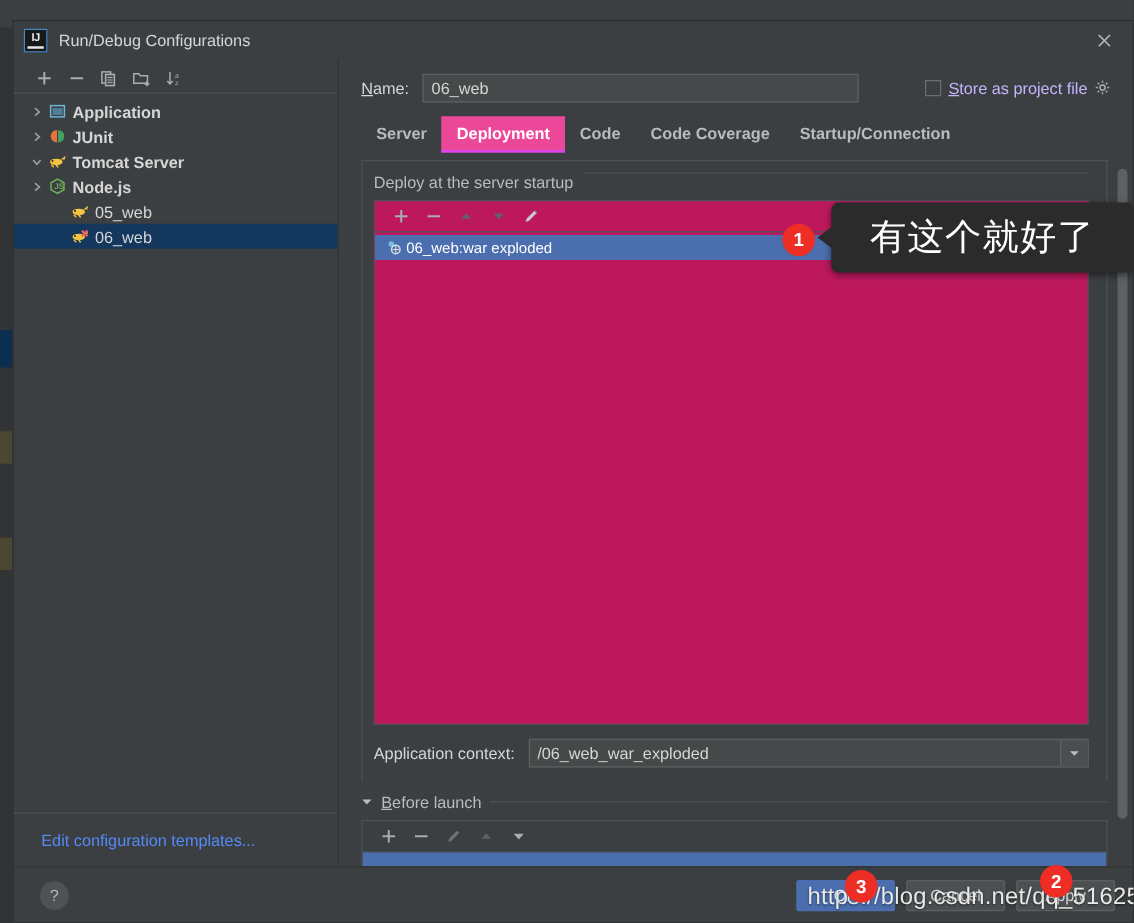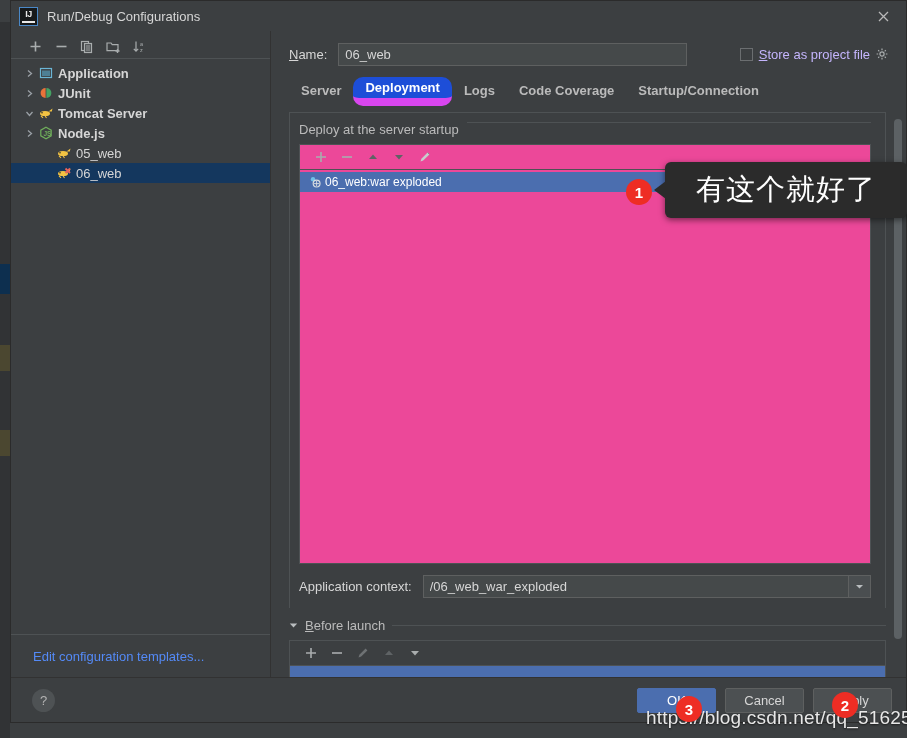--- a/index.html
+++ b/index.html
@@ -28,21 +28,21 @@
     position: absolute; left: 0; bottom: 0; width: 907px; height: 16px;
     background: #3c3f41;
     color: #9aa0a6; font-size: 11px; line-height: 16px;
     white-space: nowrap; overflow: hidden;
     letter-spacing: .3px;
   }
 
   
   .dialog {
     position: absolute;
-    left: 10px; top: 0; width: 897px; height: 723px;
+    left: 10px; top: 16px; width: 897px; height: 723px;
     background: #3c3f41;
     border: 1px solid #2b2b2b;
     box-sizing: border-box;
     display: flex; flex-direction: column;
   }
   .titlebar {
     height: 30px; flex: none;
     display: flex; align-items: center;
     padding: 0 0 0 8px;
     background: #3c3f41;
@@ -168,44 +168,43 @@
     padding-left: 18px;
     margin-bottom: 0;
   }
   .tab {
     padding: 0 12px; display: flex; align-items: center;
     font-size: 13px; color: #bbbbbb; cursor: pointer;
     border-bottom: 2px solid transparent;
     font-weight: bold;
   }
   .tab.active {
-    color: #ffffff; background: #1d4ed8;
-    border-bottom: 8px solid #d946ef;
-    border-radius: 10px;
+    color: #ffffff; background: #ec4899;
+    border-bottom: 2px solid #d946ef;
   }
 
   .tab-content {
     flex: 1; min-height: 0;
     margin: 6px 20px 0 18px;
     border: 1px solid #4e5254;
     border-bottom: none;
     display: flex; flex-direction: column;
     position: relative;
   }
   .group-head {
     display: flex; align-items: flex-start; gap: 8px;
     padding: 9px 14px 5px 9px;
   }
   .group-title { font-size: 13px; color: #bbbbbb; white-space: nowrap; }
   .group-line { flex: 1; height: 1px; background: #4e5254; }
 
   .list-box {
     margin: 2px 14px 0 9px;
     border: 1px solid #4e5254;
-    background: #ec4899;
+    background: #be185d;
     flex: 1; min-height: 0;
     display: flex; flex-direction: column;
   }
   .list-toolbar {
     height: 24px; flex: none;
     display: flex; align-items: center; padding-left: 8px;
     border-bottom: 1px solid #4e5254;
   }
   .lt-icon {
     width: 26px; height: 22px;
@@ -509,21 +508,21 @@
                 <circle cx="6" cy="6" r="2.1" fill="none" stroke="#a9adae" stroke-width="1.2"></circle>
                 <path d="M6 0.6 v1.6 M6 9.8 v1.6 M0.6 6 h1.6 M9.8 6 h1.6 M2.2 2.2 l1.1 1.1 M8.7 8.7 l1.1 1.1 M9.8 2.2 l-1.1 1.1 M3.3 8.7 l-1.1 1.1" stroke="#a9adae" stroke-width="1.2"></path>
               </svg>
             </span>
           </div>
         </div>
 
         <div class="tabs">
           <div class="tab">Server</div>
           <div class="tab active">Deployment</div>
-          <div class="tab">Logs</div>
+          <div class="tab">Code</div>
           <div class="tab">Code Coverage</div>
           <div class="tab">Startup/Connection</div>
         </div>
 
         <div class="tab-content">
 
           <div class="group-head">
             <span class="group-title">Deploy at the server startup</span>
             <span class="group-line"></span>
           </div>

